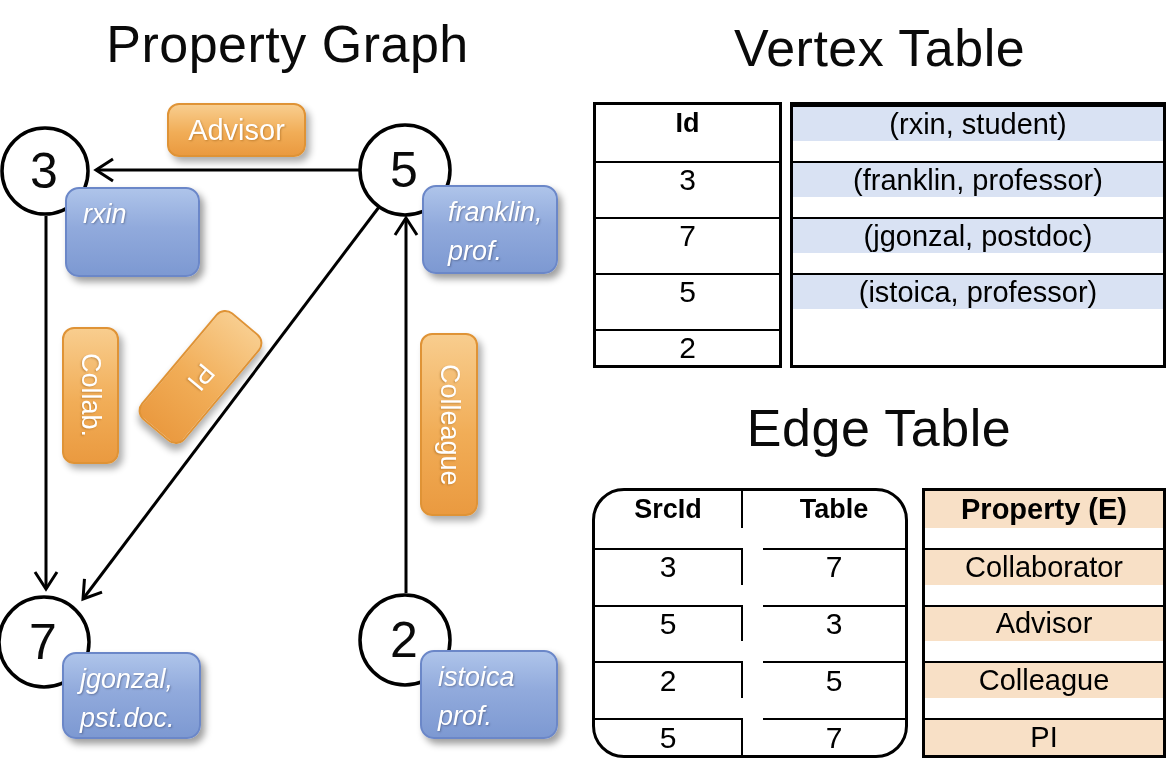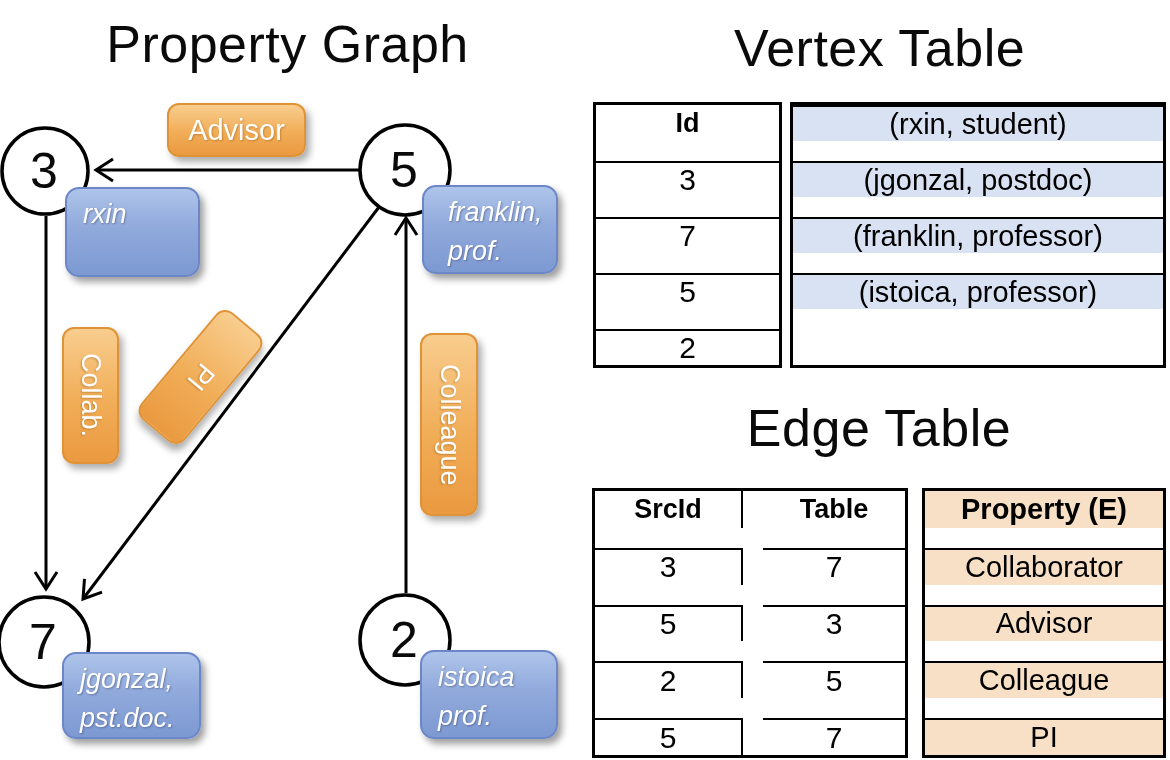--- a/index.html
+++ b/index.html
@@ -78,21 +78,21 @@
     font-size: 30px;
     border-top: 2px solid #000;
     box-sizing: border-box;
   }
   .subtable .cell.no-top { border-top: none; }
   .subtable .cell.hdr { font-weight: bold; font-size: 27px; }
   #vt-id   { left: 593px; top: 102px; width: 189px; height: 266px; grid-template-rows: repeat(5, 1fr); }
   #vt-prop { left: 790px; top: 102px; width: 376px; height: 266px; grid-template-rows: repeat(5, 1fr); }
   #vt-prop .cell { background: #d9e2f3; font-size: 29px; }
   #et-left { left: 592px; top: 488px; width: 316px; height: 270px;
-             grid-template-columns: 148px 1fr; grid-template-rows: repeat(5, 1fr); }
+             grid-template-columns: 148px 1fr; grid-template-rows: repeat(5, 1fr); border-radius: 32px; }
   #et-left .cell.colsep { border-right: 2px solid #000; }
   #et-prop { left: 922px; top: 488px; width: 244px; height: 270px; grid-template-rows: repeat(5, 1fr); text-align: right; }
   #et-prop .cell { background: #f8e0c6; font-size: 29px; }
 
   .node-num { font-size: 50px; fill: #0a0a0a; text-anchor: middle; font-family: "Liberation Sans", sans-serif; }
 </style>
 </head>
 <body>
 
 <div class="sec-title" id="graph-title">Property Graph</div>
@@ -146,22 +146,22 @@
 <div class="subtable" id="vt-id">
   <div class="cell hdr no-top">Id</div>
   <div class="cell">3</div>
   <div class="cell">7</div>
   <div class="cell">5</div>
   <div class="cell">2</div>
 </div>
 
 <div class="subtable" id="vt-prop">
   <div class="cell">(rxin, student)</div>
+  <div class="cell">(franklin, professor)</div>
   <div class="cell">(jgonzal, postdoc)</div>
-  <div class="cell">(franklin, professor)</div>
   <div class="cell">(istoica, professor)</div>
 </div>
 
 <div class="sec-title" id="edge-title">Edge Table</div>
 
 <div class="subtable" id="et-left">
   <div class="cell hdr no-top colsep">SrcId</div>
   <div class="cell hdr no-top">Table</div>
 
   <div class="cell colsep">3</div>

